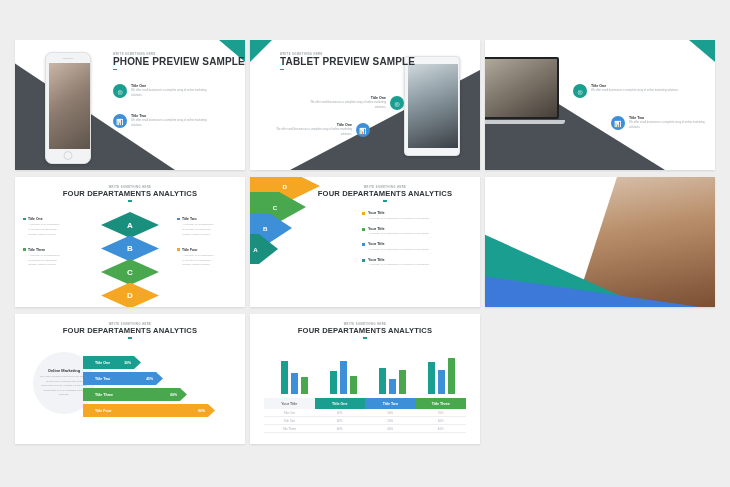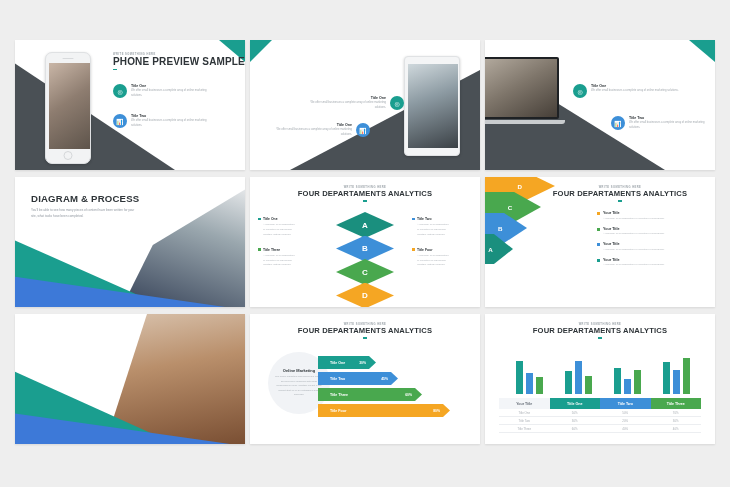--- a/index.html
+++ b/index.html
@@ -261,20 +261,25 @@
   </div>
 
   <div class="slide">
     <div class="s2-wedge"></div>
     <div class="s2-corner"></div>
     <div class="tablet">
       <div class="tablet-screen">
         <div class="photo-g2"></div>
       </div>
     </div>
+    <div style="position:absolute; left:30px; top:13px;">
+      <div class="eyebrow">WRITE SOMETHING HERE</div>
+      <div class="headline">TABLET PREVIEW SAMPLE</div>
+      <div class="tickmark"></div>
+    </div>
     <div class="feat rev" style="left:52px; top:56px; width:102px;">
       <div class="feat-ico teal">◎</div>
       <div>
         <div class="feat-t">Title One</div>
         <div class="feat-d">We offer small businesses a complete array of online marketing solutions.</div>
       </div>
     </div>
     <div class="feat rev" style="left:18px; top:83px; width:102px;">
       <div class="feat-ico blue">📊</div>
       <div>
@@ -304,31 +309,20 @@
     </div>
     <div class="feat" style="left:126px; top:76px; width:98px;">
       <div class="feat-ico blue">📊</div>
       <div>
         <div class="feat-t">Title Two</div>
         <div class="feat-d">We offer small businesses a complete array of online marketing solutions.</div>
       </div>
     </div>
   </div>
 
-  <div class="slide">
-    <div class="s4-photo">
-      <div class="photo-g4"></div>
-    </div>
-    <div class="s4-teal"></div>
-    <div class="s4-blue"></div>
-    <div class="s4-text">
-      <div class="headline big">DIAGRAM &amp; PROCESS</div>
-      <div class="body-sm" style="margin-top:4px; width:108px;">You'll be able to see how many pieces of content have been written for your site, what tasks have been completed.</div>
-    </div>
-  </div>
 
   <div class="slide">
     <div class="ctr-head">
       <div class="eyebrow">WRITE SOMETHING HERE</div>
       <div class="headline" style="font-size:7.6px;">FOUR DEPARTAMENTS ANALYTICS</div>
       <div class="tickmark"></div>
     </div>
     <div class="dia-wrap">
       <div class="dia" style="background:#1a8f7e">A</div>
       <div class="dia" style="background:#3d8fd8">B</div>

